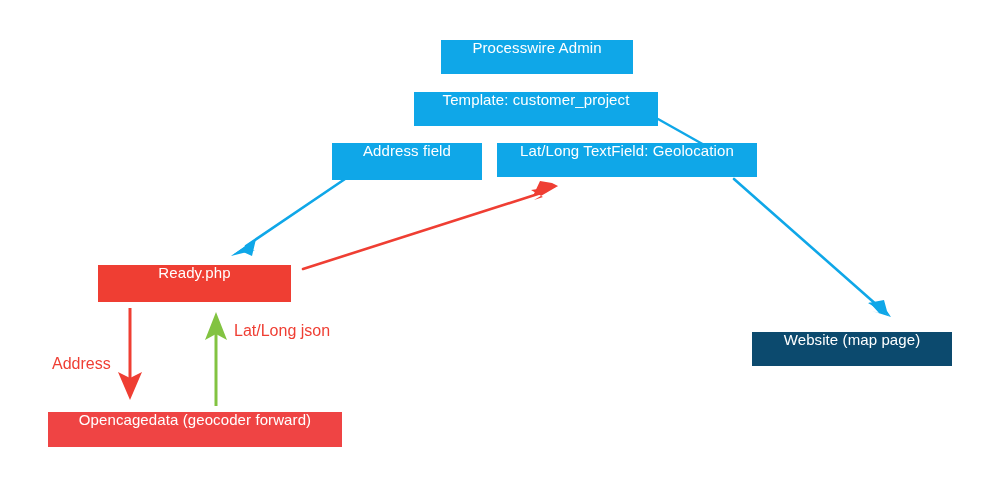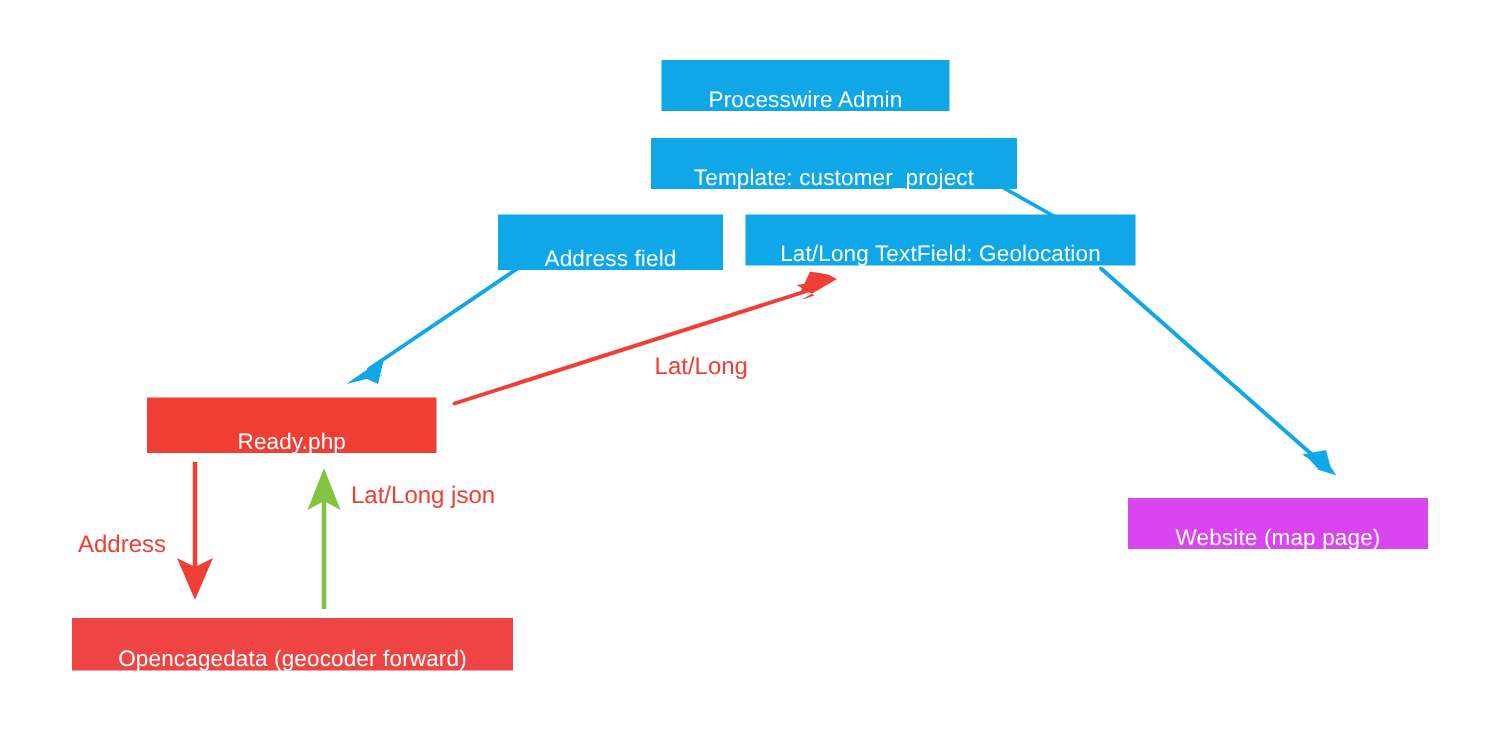--- a/index.html
+++ b/index.html
@@ -13,35 +13,35 @@
   #canvas {
     position: relative;
     width: 1000px;
     height: 494px;
     background: #ffffff;
     overflow: hidden;
   }
   .node {
     position: absolute;
     display: flex;
-    align-items: flex-end;
+    align-items: flex-start;
     justify-content: center;
     color: #ffffff;
     font-family: "Liberation Sans", sans-serif;
     font-size: 15px;
     line-height: 1;
     letter-spacing: 0.1px;
     white-space: nowrap;
     box-sizing: border-box;
     z-index: 3;
   }
   .node-blue   { background: #0FA7E8; }
   .node-red    { background: #EF3E33; }
   .node-green  { background: #ef4444; }
-  .node-dark   { background: #d946ef; }
+  .node-dark   { background: #0c4a6e; }
 
   .edge-layer {
     position: absolute;
     left: 0;
     top: 0;
     width: 1000px;
     height: 494px;
     z-index: 1;
     pointer-events: none;
   }
@@ -91,21 +91,21 @@
     <g>
       <line x1="216" y1="406" x2="216" y2="330" stroke="#82C341" stroke-width="3"></line>
       <polygon points="216,312 205,340 216,334 227,340" fill="#82C341"></polygon>
     </g>
   </svg>
 
   <div class="node node-blue" style="left:441px; top:40px; width:192px; height:34px;">
     <span>Processwire Admin</span>
   </div>
 
-  <div class="node node-blue" style="left:414px; top:92px; width:244px; height:34px;margin-left:20px;">
+  <div class="node node-blue" style="left:414px; top:92px; width:244px; height:34px;">
     <span>Template: customer_project</span>
   </div>
 
   <div class="node node-blue" style="left:332px; top:143px; width:150px; height:37px;">
     <span>Address field</span>
   </div>
 
   <div class="node node-blue" style="left:497px; top:143px; width:260px; height:34px;">
     <span>Lat/Long TextField: Geolocation</span>
   </div>
@@ -116,20 +116,19 @@
 
   <div class="node node-green" style="left:48px; top:412px; width:294px; height:35px;">
     <span>Opencagedata (geocoder forward)</span>
   </div>
 
   <div class="node node-dark" style="left:752px; top:332px; width:200px; height:34px;">
     <span>Website (map page)</span>
   </div>
 
   <div class="edge-label center" style="left:380px; top:236px; width:175px;">
-    <div>Lat/Long</div>
   </div>
 
   <div class="edge-label" style="left:52px; top:339px;margin-top:16px;">Address</div>
 
   <div class="edge-label" style="left:234px; top:322px;">Lat/Long json</div>
 
 </div>
 
 </body></html>

